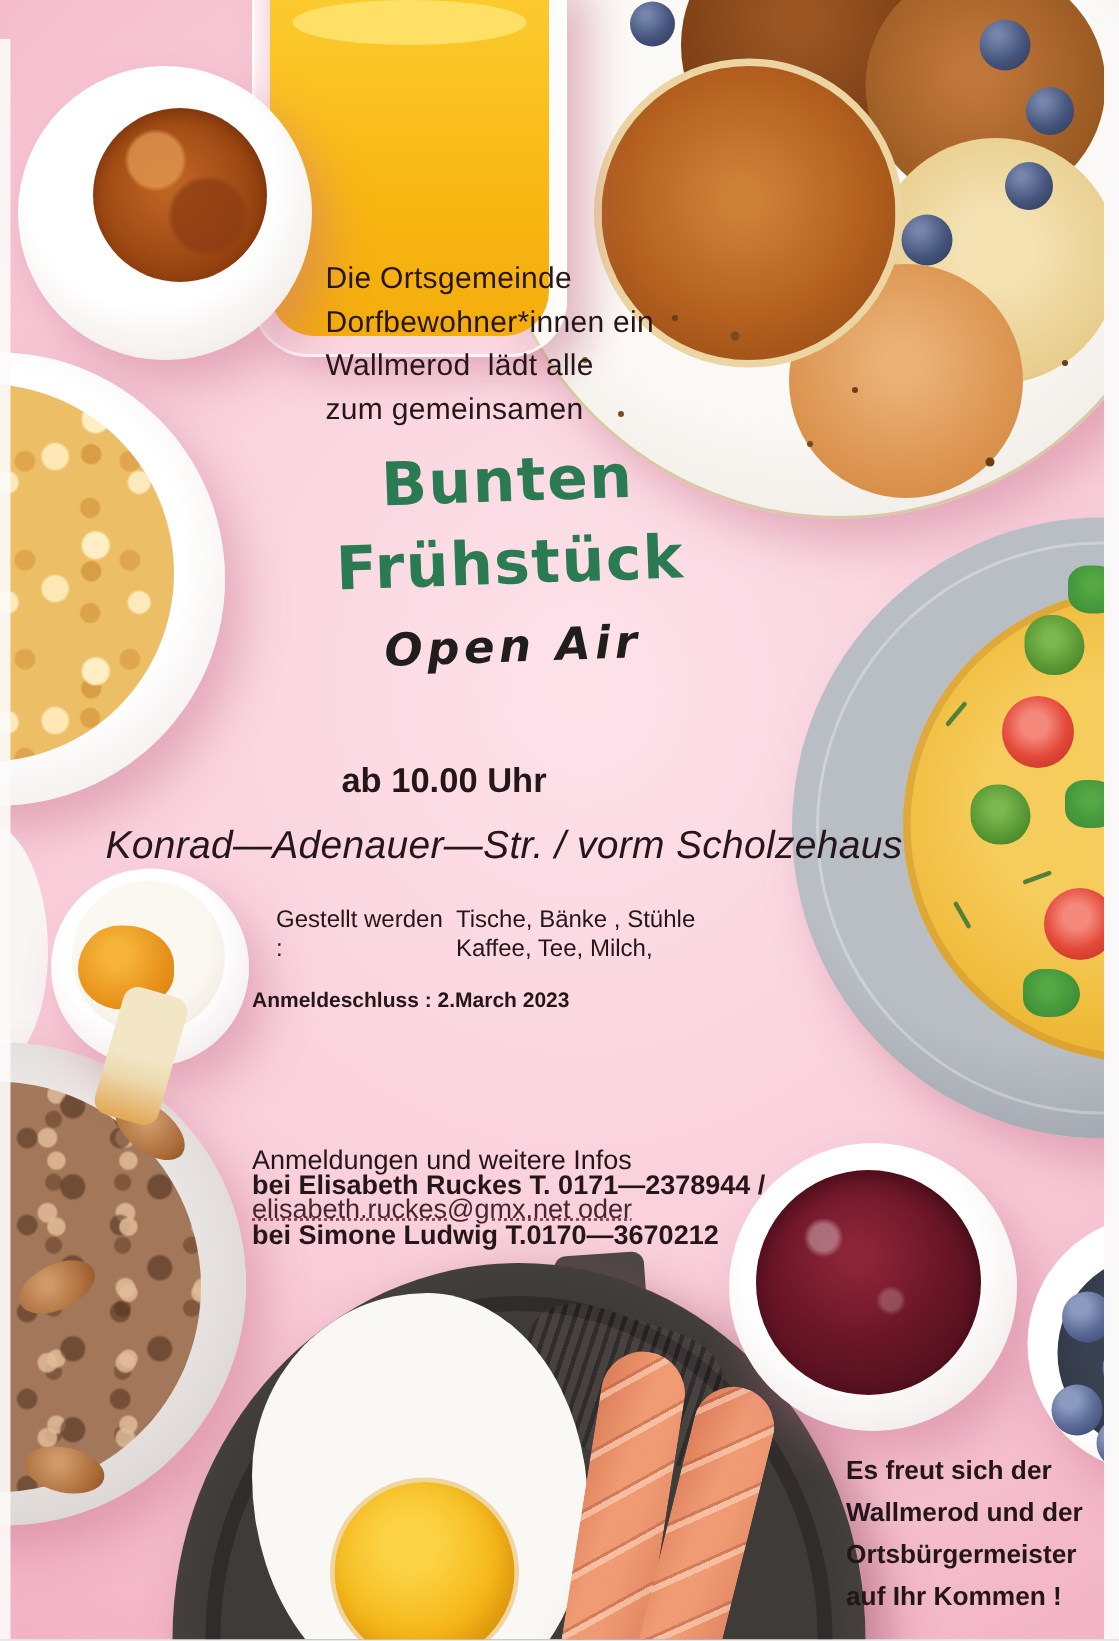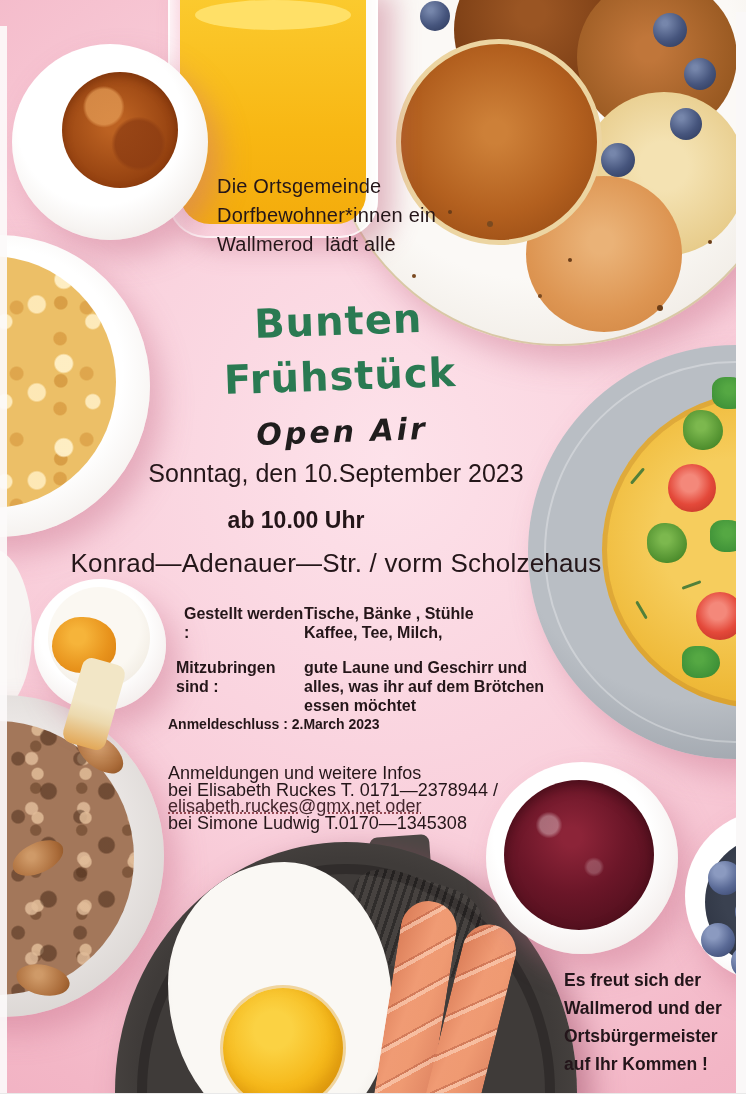--- a/index.html
+++ b/index.html
@@ -136,31 +136,31 @@
   
   .txt{position:absolute;z-index:6;}
   .line{white-space:pre;}
   .intro{left:217px;top:172px;font-size:20px;line-height:29px;letter-spacing:.2px;}
   .title-block{left:140px;top:294px;width:400px;text-align:center;transform:rotate(-2deg);
     font-family:"DejaVu Sans",sans-serif;font-weight:700;}
   .title-line{font-size:40px;line-height:55px;color:#2a7a52;letter-spacing:1px;}
   .title-sub{font-size:30px;line-height:40px;color:#201d1d;font-style:italic;letter-spacing:3px;margin-top:8px;}
   .event-date{left:0;top:459px;width:672px;text-align:center;font-size:25px;}
   .event-time{left:0;top:507px;width:592px;text-align:center;font-size:23px;font-weight:700;}
-  .event-location{left:0;top:548px;width:672px;text-align:center;font-size:26px;letter-spacing:.2px;}
+  .event-location{left:0;top:548px;width:672px;text-align:center;font-size:26px;letter-spacing:.2px;font-style:italic;}
   .details{left:176px;top:604px;font-size:16px;}
-  .detail-row{display:grid;grid-template-columns:128px 1fr;margin-bottom:16px;font-weight:bold;}
+  .detail-row{display:grid;grid-template-columns:128px 1fr;margin-bottom:16px;}
   .detail-label{padding-left:8px;}
   .detail-row.second{margin-bottom:1px;}
   .detail-row.second .detail-label{padding-left:0;}
   .dline{line-height:19px;}
   .detail-label{line-height:19px;}
   .deadline{font-size:14px;font-weight:700;margin-top:1px;margin-left:-8px;padding-left:0;}
   .contact{left:168px;top:765px;font-size:18px;line-height:16.5px;}
-  .contact .bold{font-weight:400;}
+  .contact .bold{font-weight:700;}
   .contact .email{font-weight:400;color:#44262d;text-decoration:underline dotted #8a3a45;}
   .closing{left:564px;top:966px;width:180px;font-size:17.5px;font-weight:700;line-height:28px;color:#23151a;}
 </style>
 </head>
 <body>
 
 <div class="poster">
 
   <div class="ph dish pancake-plate">
     <div class="pc pc-dark"></div>
@@ -238,56 +238,48 @@
     <div class="berry" style="left:50px;top:85px;"></div>
     <div class="berry" style="left:16px;top:113px;"></div>
     <div class="berry" style="left:46px;top:135px;"></div>
 
   </div>
 
   <div class="txt intro">
     <div class="line">Die Ortsgemeinde</div>
     <div class="line">Dorfbewohner*innen ein</div>
     <div class="line">Wallmerod  lädt alle</div>
+    <div class="line">zum gemeinsamen</div>
   </div>
 
   <div class="txt title-block">
     <div class="title-line">Bunten</div>
     <div class="title-line">Frühstück</div>
     <div class="title-sub">Open Air</div>
   </div>
 
-  <div class="txt event-date">Sonntag, den 10.September 2023</div>
   <div class="txt event-time">ab 10.00 Uhr</div>
   <div class="txt event-location">Konrad—Adenauer—Str. / vorm Scholzehaus</div>
 
   <div class="txt details">
     <div class="detail-row">
       <div class="detail-label">Gestellt werden :</div>
       <div class="detail-values">
         <div class="dline">Tische, Bänke , Stühle</div>
         <div class="dline">Kaffee, Tee, Milch,</div>
       </div>
     </div>
-    <div class="detail-row second">
-      <div class="detail-label">Mitzubringen sind :</div>
-      <div class="detail-values">
-        <div class="dline">gute Laune und Geschirr und</div>
-        <div class="dline">alles, was ihr auf dem Brötchen</div>
-        <div class="dline">essen möchtet</div>
-      </div>
-    </div>
     <div class="deadline">Anmeldeschluss : 2.March 2023</div>
   </div>
 
   <div class="txt contact">
     <div>Anmeldungen und weitere Infos</div>
     <div class="bold">bei Elisabeth Ruckes T. 0171—2378944 /</div>
     <div class="email">elisabeth.ruckes@gmx.net oder</div>
-    <div class="bold">bei Simone Ludwig T.0170—1345308</div>
+    <div class="bold">bei Simone Ludwig T.0170—3670212</div>
   </div>
 
   <div class="txt closing">
     <div>Es freut sich der</div>
     <div>Wallmerod und der</div>
     <div>Ortsbürgermeister</div>
     <div>auf Ihr Kommen !</div>
   </div>
 
   <div class="edge-left"></div>

